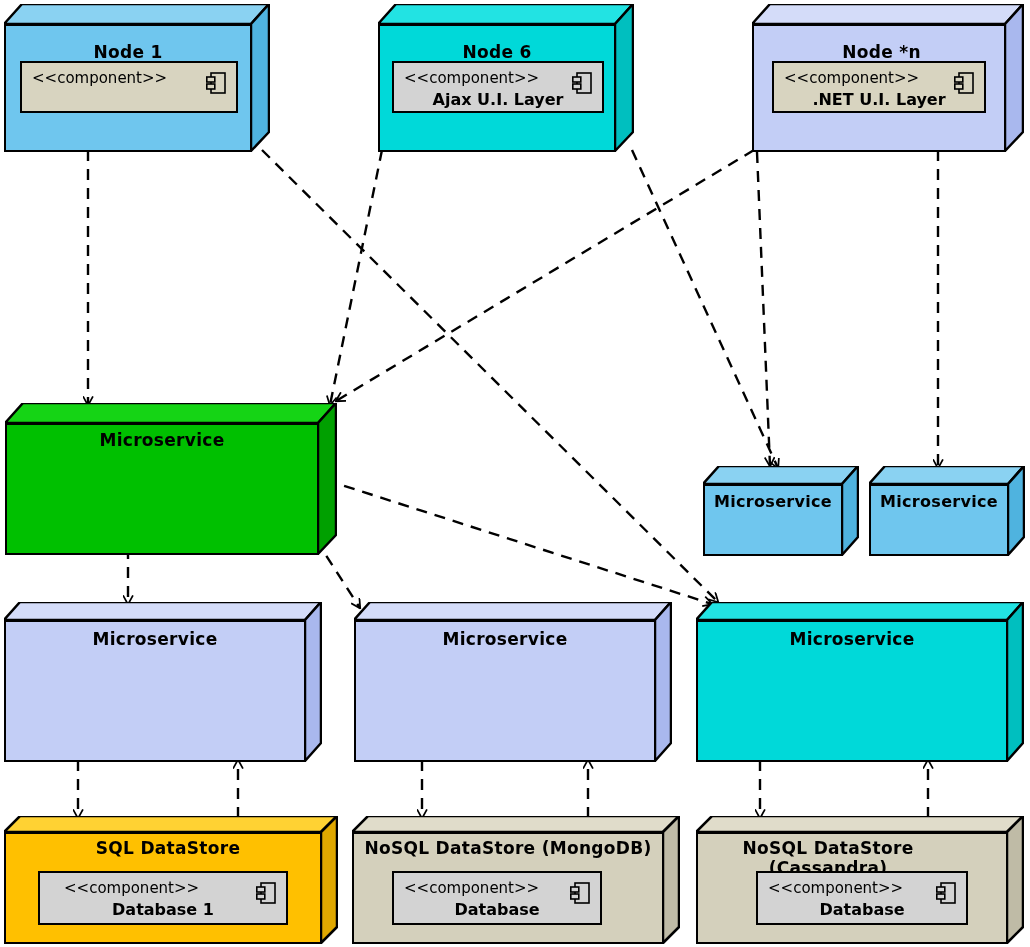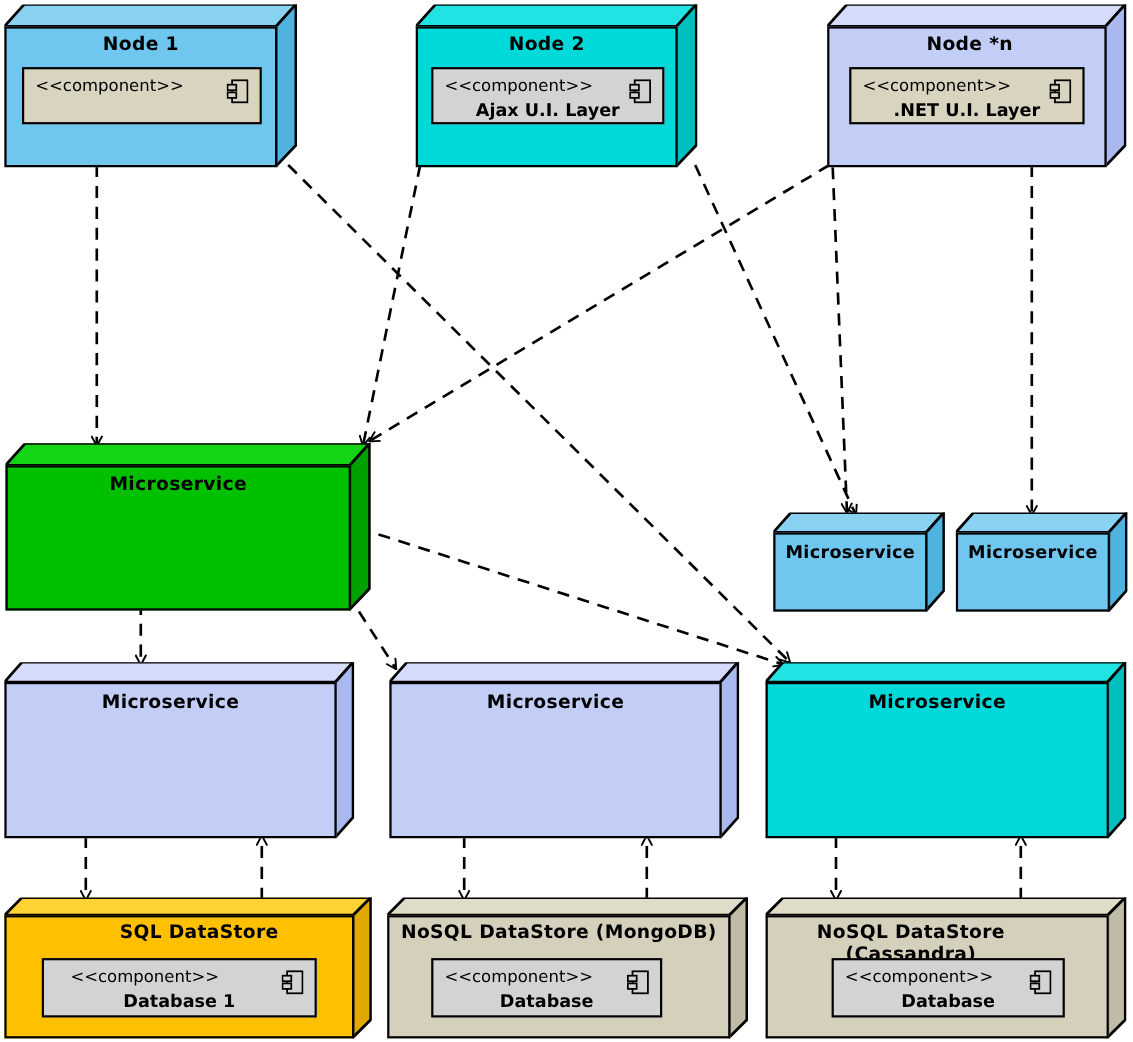--- a/index.html
+++ b/index.html
@@ -80,21 +80,21 @@
     white-space: nowrap;
   }
   .comp-icon {
     position: absolute;
     right: 10px;
     top: 8px;
     width: 20px;
     height: 24px;
   }
   
-  .t-node { font-size: 17px; }
+  .t-node { font-size: 17px; margin-top: 12px; }
   .t-ms-big { font-size: 17px; }
   .t-ms-small { font-size: 16px; }
   .t-store { font-size: 17px; }
   
   #watermark {
     position: absolute;
     right: 6px;
     bottom: 10px;
     font-size: 19px;
     color: rgba(120,120,110,0.40);
@@ -164,21 +164,21 @@
       </svg>
     </div>
   </div>
 
   <div class="node3d" style="left:378px; top:4px; width:256px; height:148px;">
     <svg class="top" width="256" height="148" viewBox="0 0 256 148">
       <polygon points="0,20 18,0 255,0 237,20" fill="#22E3E3" stroke="#000" stroke-width="2.5" stroke-linejoin="round"></polygon>
       <polygon points="237,20 255,0 255,128 237,147" fill="#00BFBF" stroke="#000" stroke-width="2.5" stroke-linejoin="round"></polygon>
     </svg>
     <div class="face" style="top:20px; width:238px; height:128px; background:#00D9D9;"></div>
-    <div class="node-title t-node" style="top:26px; width:238px;">Node 2</div>
+    <div class="node-title t-node" style="top:26px; width:238px;">Node 6</div>
     <div class="component-box" style="left:14px; top:57px; width:212px; height:52px; background:#D3D3D3;">
       <span class="component-stereo">&lt;&lt;component&gt;&gt;</span>
       <span class="component-name">Ajax U.I. Layer</span>
       <svg class="comp-icon" viewBox="0 0 20 24">
         <rect x="5" y="2" width="14" height="20" fill="none" stroke="#000" stroke-width="1.6"></rect>
         <rect x="0.8" y="6" width="8" height="5" fill="#D3D3D3" stroke="#000" stroke-width="1.6"></rect>
         <rect x="0.8" y="13" width="8" height="5" fill="#D3D3D3" stroke="#000" stroke-width="1.6"></rect>
       </svg>
     </div>
   </div>
@@ -254,21 +254,21 @@
     <div class="face" style="top:18px; width:312px; height:142px; background:#00D9D9;"></div>
     <div class="node-title t-ms-big" style="top:27px; width:312px;">Microservice</div>
   </div>
 
   <div class="node3d" style="left:4px; top:816px; width:334px; height:128px;">
     <svg class="top" width="334" height="128" viewBox="0 0 334 128">
       <polygon points="0,16 16,0 333,0 317,16" fill="#FFD233" stroke="#000" stroke-width="2.5" stroke-linejoin="round"></polygon>
       <polygon points="317,16 333,0 333,111 317,127" fill="#E0A800" stroke="#000" stroke-width="2.5" stroke-linejoin="round"></polygon>
     </svg>
     <div class="face" style="top:16px; width:318px; height:112px; background:#FFC000;"></div>
-    <div class="node-title t-store" style="top:22px; width:328px;padding-left:13px;">SQL DataStore</div>
+    <div class="node-title t-store" style="top:22px; width:328px;">SQL DataStore</div>
     <div class="component-box" style="left:34px; top:55px; width:250px; height:54px; background:#D3D3D3;">
       <span class="component-stereo" style="left:24px;">&lt;&lt;component&gt;&gt;</span>
       <span class="component-name">Database 1</span>
       <svg class="comp-icon" viewBox="0 0 20 24">
         <rect x="5" y="2" width="14" height="20" fill="none" stroke="#000" stroke-width="1.6"></rect>
         <rect x="0.8" y="6" width="8" height="5" fill="#D3D3D3" stroke="#000" stroke-width="1.6"></rect>
         <rect x="0.8" y="13" width="8" height="5" fill="#D3D3D3" stroke="#000" stroke-width="1.6"></rect>
       </svg>
     </div>
   </div>

